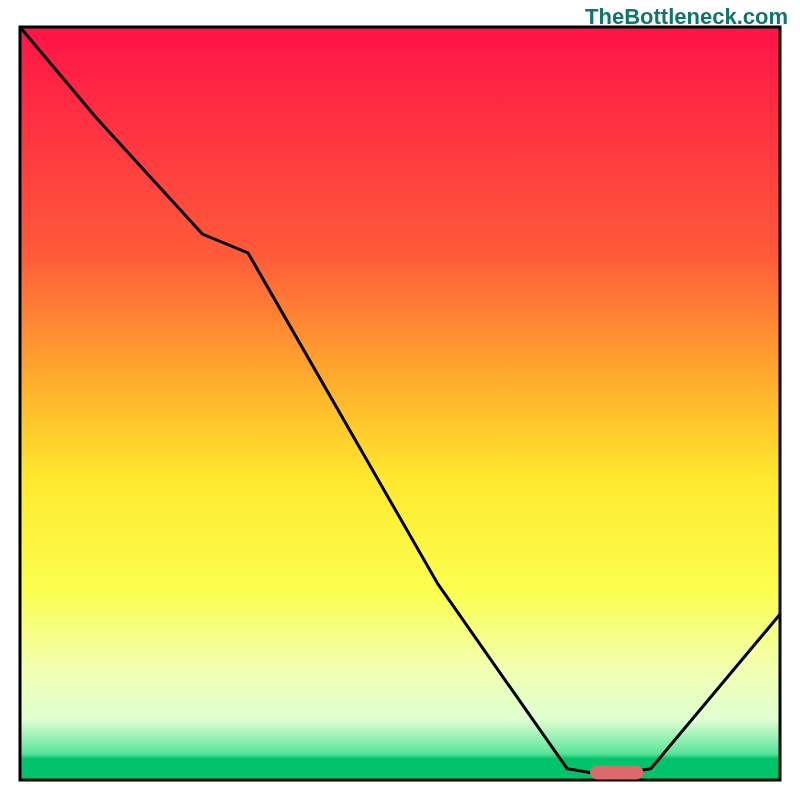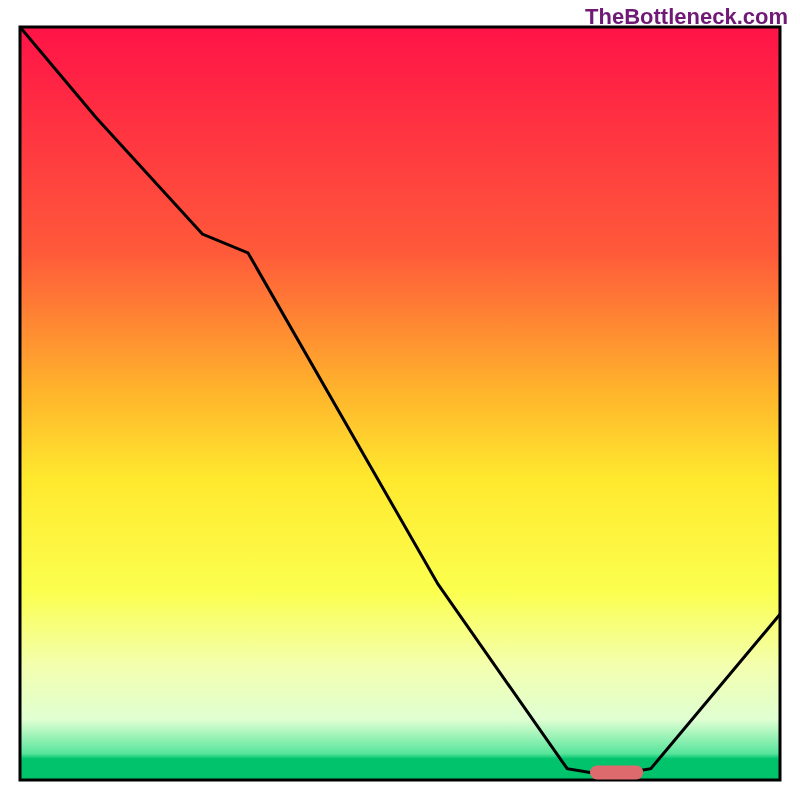--- a/index.html
+++ b/index.html
@@ -10,21 +10,21 @@
     background: #ffffff;
     font-family: Arial, Helvetica, sans-serif;
     position: relative;
   }
   .watermark {
     position: absolute;
     top: 4px;
     right: 12px;
     font-size: 22px;
     font-weight: bold;
-    color: #701a75;
+    color: #0f766e;
     z-index: 10;
   }
   svg {
     display: block;
   }
 </style>
 </head>
 <body>
 
 <div class="watermark">TheBottleneck.com</div>

